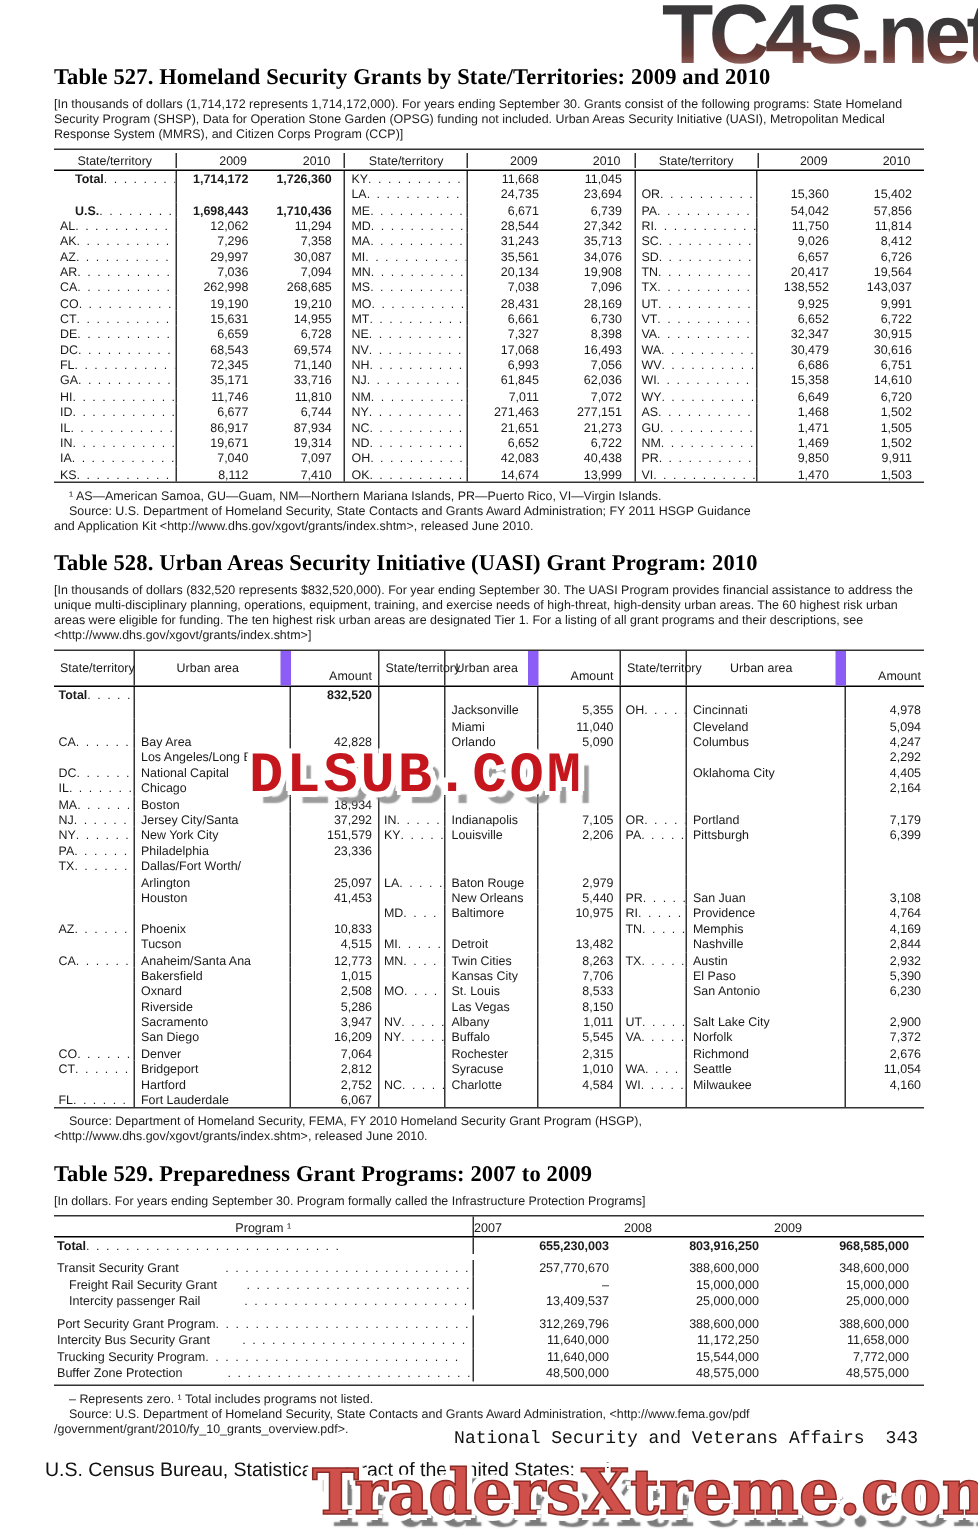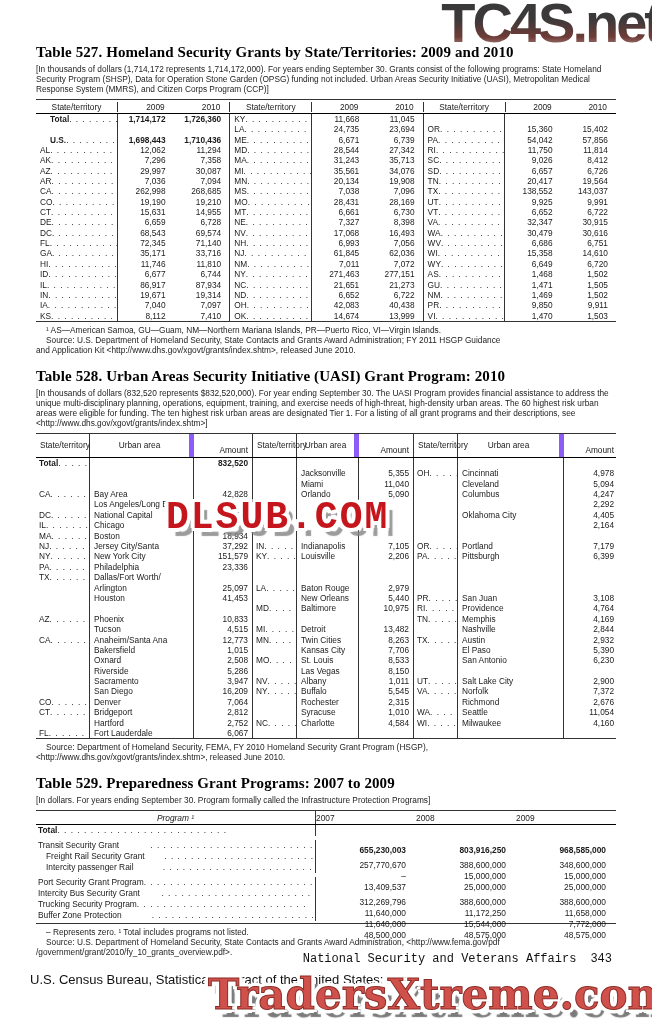--- a/index.html
+++ b/index.html
@@ -34,44 +34,44 @@
   .r527 .v  { width:55.6px; text-align:right; padding-right:8px; white-space:nowrap; }
   .r527.b .t, .r527.b .v { font-weight:700; }
   .r527 .t.ind { padding-left:10px; }
 
   
   .t528 { width:580px; border-top:1px solid #333; }
   .h528 { display:flex; border-bottom:1.4px solid #000; height:24px; font-size:8.3px; }
   .hg528 { display:flex; }
   .hg528 + .hg528 { border-left:1px solid #333; }
   .h528 .hst { display:flex; align-items:center; justify-content:flex-start; padding-left:4px; border-right:1px solid #333; line-height:9px; }
-  .h528 .har { display:flex; align-items:center; justify-content:center; border-right:5px solid #8b5cf6; }
+  .h528 .har { display:flex; align-items:center; justify-content:center; border-right:7px solid #8b5cf6; }
   .h528 .ham { display:flex; align-items:flex-end; justify-content:flex-end; padding:0 4px 2px 0; }
   .b528 { display:flex; border-bottom:1px solid #333; }
   .g528 { }
   .g528 + .g528 { border-left:1px solid #333; }
   .r528 { display:flex; height:10.4px; line-height:10.4px; font-size:8.3px; }
   .r528 .st { display:flex; border-right:1px solid #333; padding-left:3px; overflow:hidden; }
   .r528 .ct { border-right:1px solid #333; padding-left:4px; white-space:nowrap; overflow:hidden; }
   .r528 .am { text-align:right; padding-right:4px; white-space:nowrap; }
   .gL .st{width:54px}.gL .ct{width:104px}.gL .am{width:58px}
   .gM .st{width:44px}.gM .ct{width:62px}.gM .am{width:54px}
   .gR .st{width:44px}.gR .ct{width:106px}.gR .am{width:54px}
   .r528.b .t, .r528.b .am { font-weight:700; }
   .r528 .t.sec { padding-left:8px;margin-top:12px; }
 
   
   .t529 { width:580px; border-top:1px solid #333; }
   .h529 { display:flex; border-bottom:1.4px solid #000; height:14px; align-items:center; font-size:8.4px; }
-  .h529 .hp { width:280px; text-align:center; border-right:1px solid #333; height:100%; line-height:14px;font-style:italic; }
+  .h529 .hp { width:280px; text-align:center; border-right:1px solid #333; height:100%; line-height:14px; }
   .h529 .hy { width:100px; padding-right:10px; }
   .b529 { border-bottom:1px solid #333; padding-bottom:2px; }
   .r529 { display:flex; height:11px; line-height:11px; font-size:8.4px; }
   .r529 .lb { width:280px; display:flex; border-right:1px solid #333; padding-left:2px; overflow:hidden; }
-  .r529 .v  { width:100px; text-align:right; padding-right:10px;margin-top:20px; }
+  .r529 .v  { width:100px; text-align:right; padding-right:10px; }
   .r529.b .t, .r529.b .v { font-weight:700; }
   .r529 .t.ind { padding-left:8px; }
   .r529.gap { margin-top:4px; }
 
   
   .fnote { font-size:8.3px; line-height:10px; color:#1c1c1c; margin-top:3px; }
   .fnote p { text-indent:10px; }
   .fnote p.cont { text-indent:0; }
 
   

